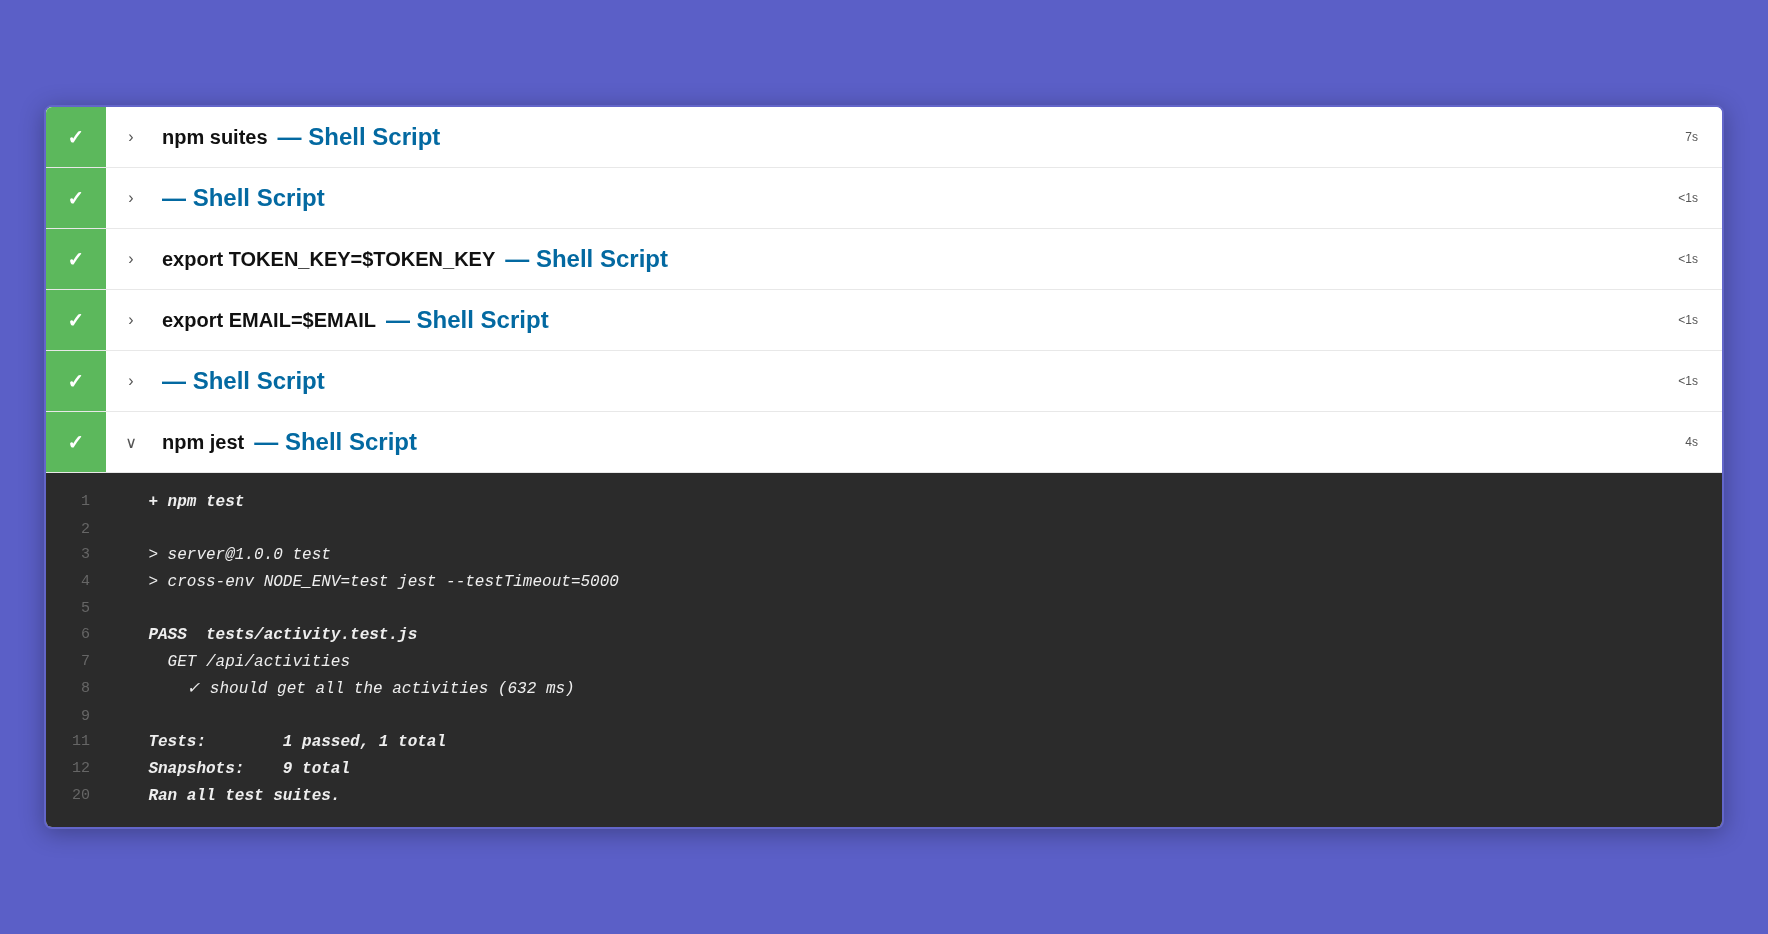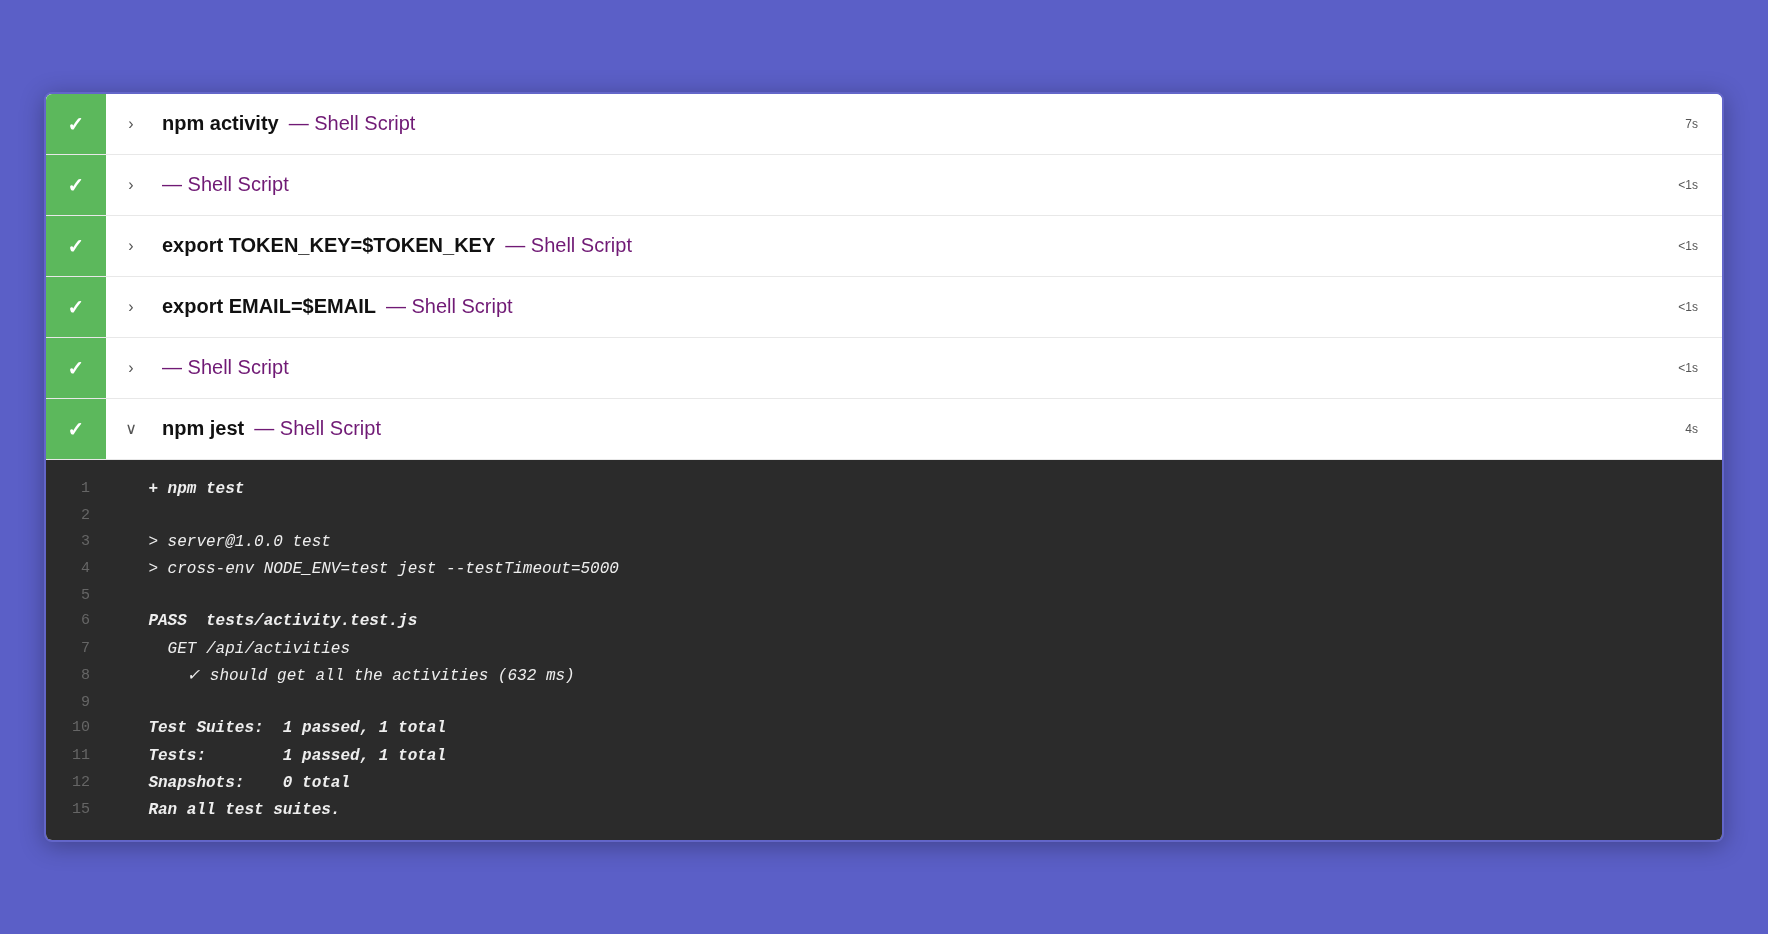--- a/index.html
+++ b/index.html
@@ -71,23 +71,23 @@
       gap: 10px;
     }
 
     .step-label .step-name {
       font-weight: 600;
       color: #111;
       font-size: 20px;
     }
 
     .step-label .step-type {
-      color: #701a75;
-      font-weight: 400;
-      font-size: 20px;
+      color: #0369a1;
+      font-weight: 700;
+      font-size: 24px;
     }
 
     .step-duration {
       padding: 0 24px;
       color: #555;
       font-size: 12px;
       font-weight: 400;
       white-space: nowrap;
     }
 
@@ -137,21 +137,21 @@
   </style>
 </head>
 <body>
 
 <div class="container">
 
   <div class="step-row">
     <div class="step-check">✓</div>
     <div class="step-chevron">›</div>
     <div class="step-label">
-      <span class="step-name">npm activity</span>
+      <span class="step-name">npm suites</span>
       <span class="step-type">— <span>Shell Script</span></span>
     </div>
     <div class="step-duration">7s</div>
   </div>
 
   <div class="step-row">
     <div class="step-check">✓</div>
     <div class="step-chevron">›</div>
     <div class="step-label">
       <span class="step-type">— <span>Shell Script</span></span>
@@ -229,29 +229,25 @@
     </div>
     <div class="log-line">
       <span class="log-line-number">8</span>
       <span class="log-line-content white">        ✓ should get all the activities (632 ms)</span>
     </div>
     <div class="log-line">
       <span class="log-line-number">9</span>
       <span class="log-line-content"></span>
     </div>
     <div class="log-line">
-      <span class="log-line-number">10</span>
-      <span class="log-line-content bold white">    Test Suites:  1 passed, 1 total</span>
-    </div>
-    <div class="log-line">
       <span class="log-line-number">11</span>
       <span class="log-line-content bold white">    Tests:        1 passed, 1 total</span>
     </div>
     <div class="log-line">
       <span class="log-line-number">12</span>
-      <span class="log-line-content bold white">    Snapshots:    0 total</span>
-    </div>
-    <div class="log-line">
-      <span class="log-line-number">15</span>
+      <span class="log-line-content bold white">    Snapshots:    9 total</span>
+    </div>
+    <div class="log-line">
+      <span class="log-line-number">20</span>
       <span class="log-line-content bold white">    Ran all test suites.</span>
     </div>
   </div>
 </div>
 
 </body></html>

